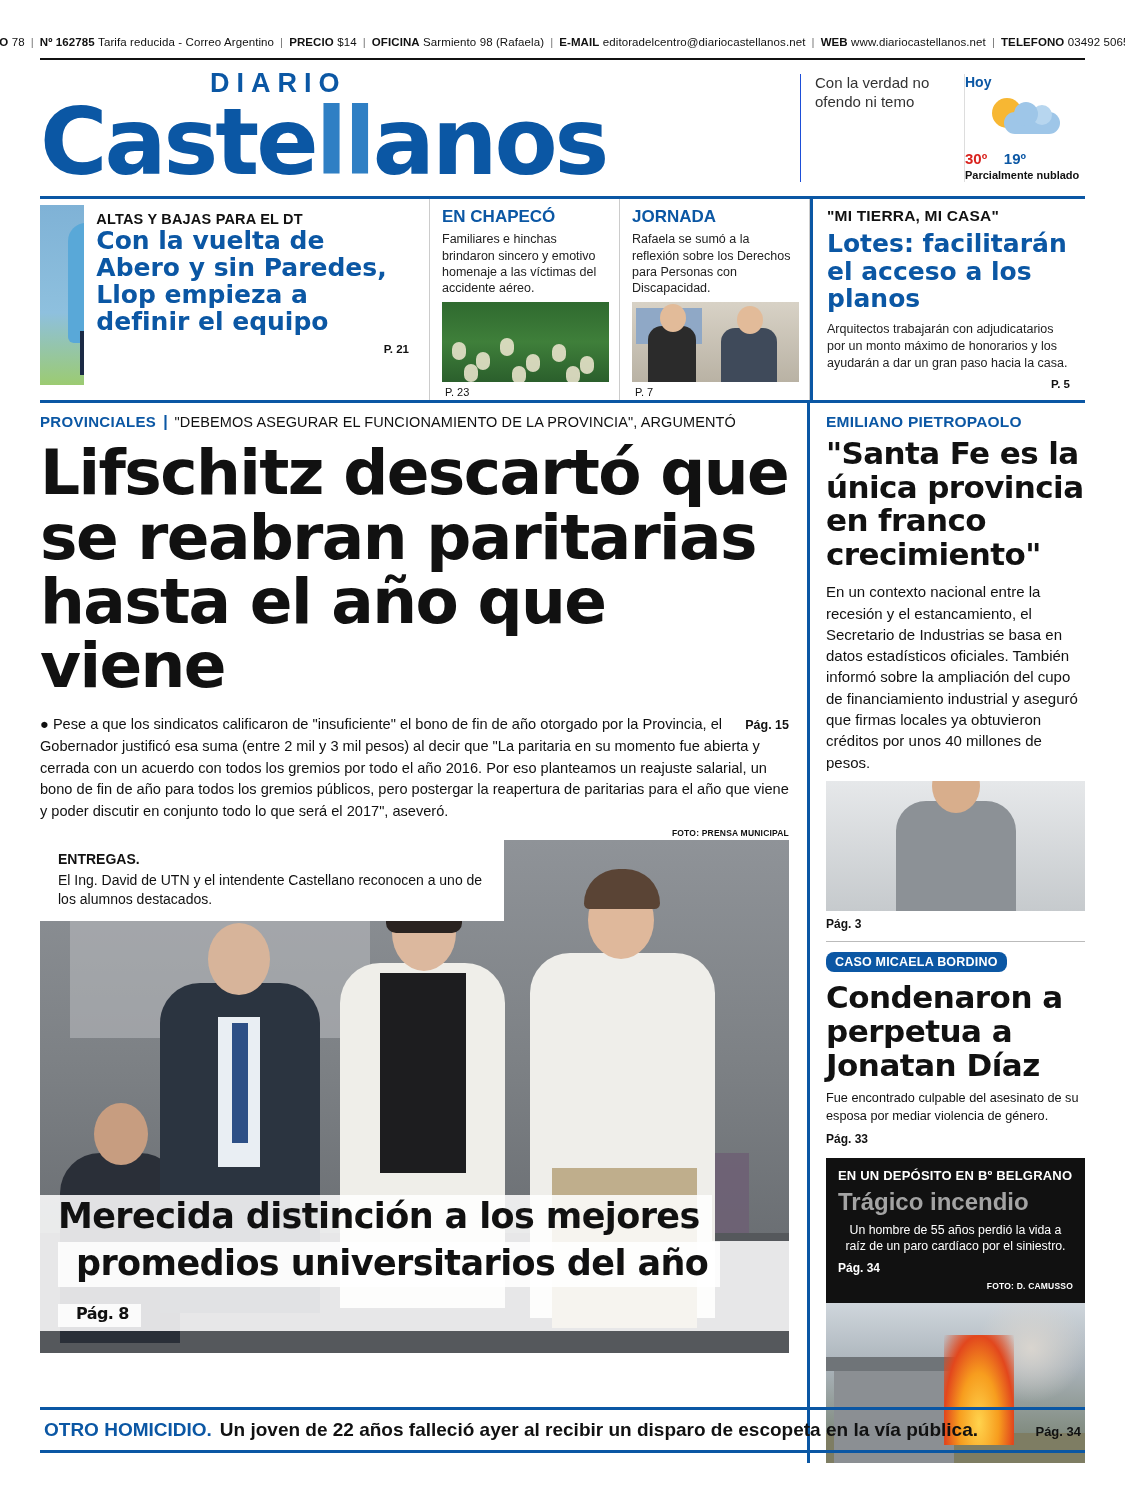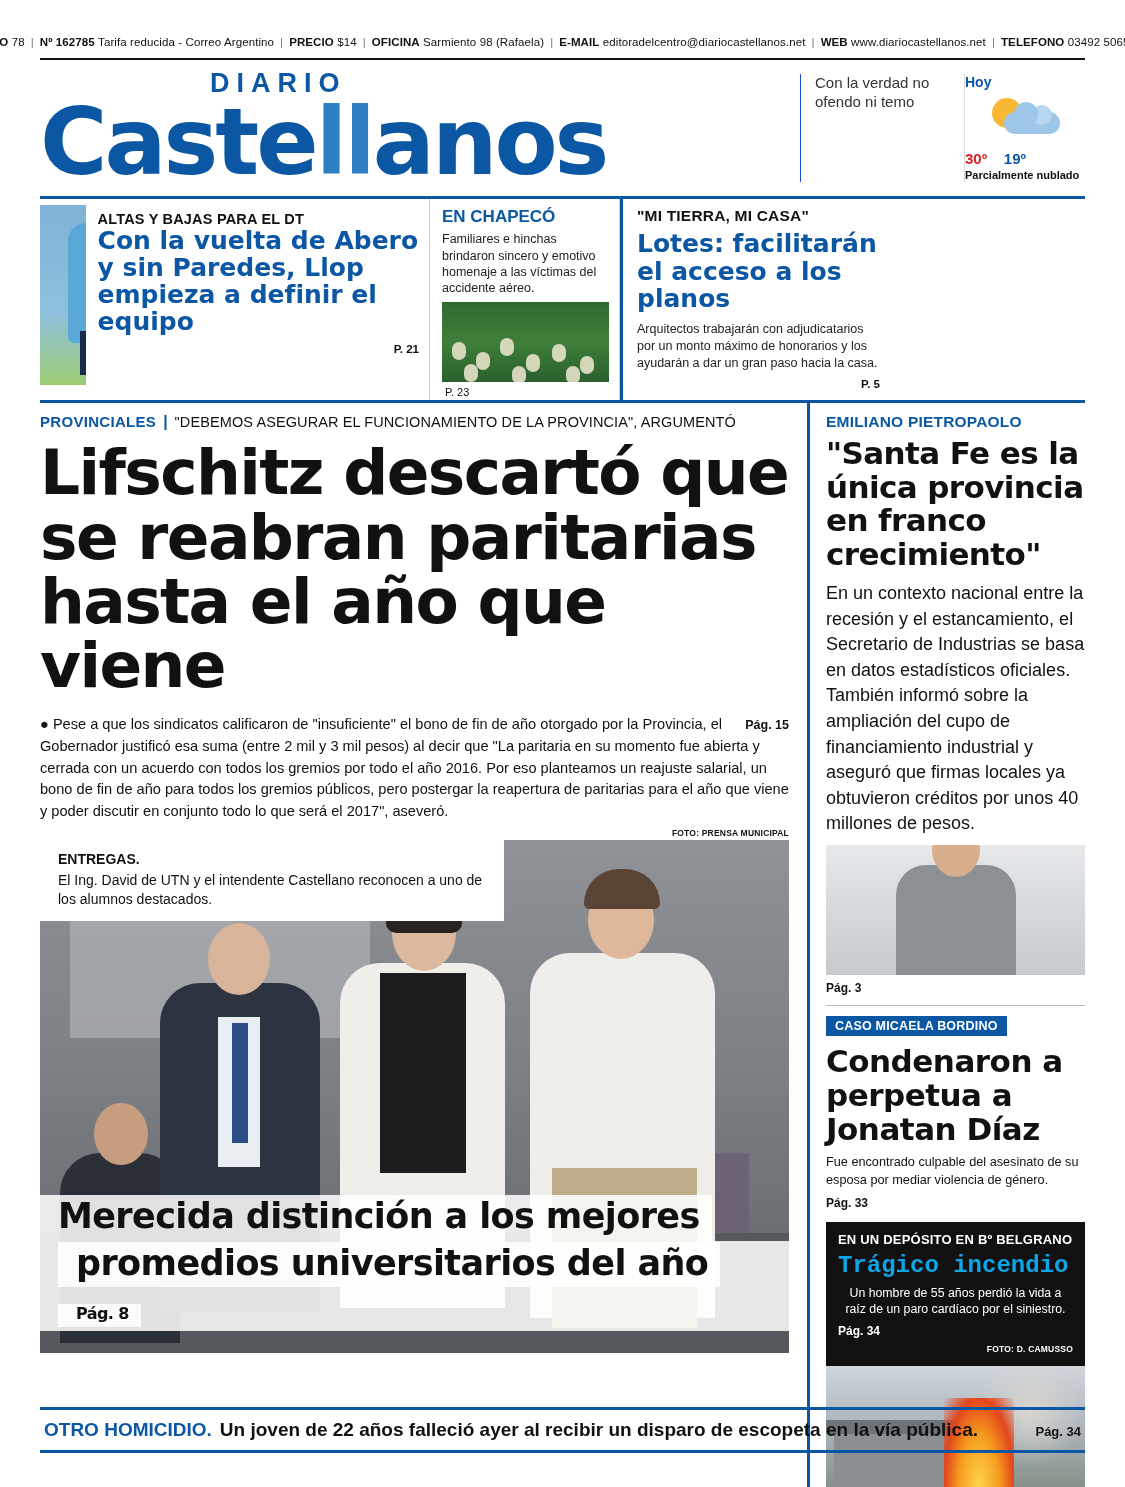--- a/index.html
+++ b/index.html
@@ -55,21 +55,21 @@
   .tmax{color:#d9231e;}
   .tmin{color:#0b57a4;}
   .wdesc{font-size:11px;font-weight:bold;color:#111;line-height:1.15;margin-top:2px;}
 
   .rule-blue{height:3px;background:#0b57a4;margin-top:10px;}
 
   
   .teasers{display:flex;border-bottom:3px solid #0b57a4;}
   .tz{border-right:1px solid #ccc;box-sizing:border-box;}
   .tz:last-child{border-right:none;}
-  .tz1{width:390px;display:flex;padding:6px 0 8px 0;}
+  .tz1{width:390px;display:flex;padding:6px 10px 8px 0;}
   .tz1 .photo{width:140px;height:180px;position:relative;overflow:hidden;background:#9fcbe8;}
   .tz1 .txt{padding:6px 10px 0 12px;}
   .kicker-bk{font-weight:bold;font-size:14.5px;color:#111;letter-spacing:.2px;}
   .t1head{font-family:"DejaVu Sans",sans-serif;color:#0b57a4;font-size:25px;font-weight:bold;line-height:1.08;}
   .pageref{font-weight:bold;font-size:11.5px;color:#111;margin-top:8px;text-align:right;}
   .tz2{width:190px;padding:8px 10px 0 12px;}
   .tz3{width:190px;padding:8px 10px 0 12px;}
   .tz-kicker{color:#0b57a4;font-weight:bold;font-size:17px;}
   .tz-txt{font-size:12.5px;line-height:1.3;color:#222;margin-top:4px;}
   .tz-photo{height:80px;margin-top:6px;position:relative;overflow:hidden;background:#4a7f3f;}
@@ -128,35 +128,35 @@
   .mp-caption span{
     display:inline-block;background:rgba(255,255,255,.86);
     font-family:"DejaVu Sans",sans-serif;font-weight:bold;font-size:35px;line-height:1.18;
     color:#111;padding:1px 12px 3px 18px;letter-spacing:-.6px;
   }
   .mp-caption .pg{font-size:16px;}
 
   
   .r-kicker{color:#0b57a4;font-weight:bold;font-size:15.5px;letter-spacing:.2px;padding-top:10px;}
   .r-head{font-family:"DejaVu Sans",sans-serif;font-weight:bold;font-size:31px;line-height:1.08;margin-top:6px;letter-spacing:-.6px;}
-  .r-body{font-size:18px;line-height:1.42;margin-top:10px;color:#111;}
+  .r-body{font-size:15px;line-height:1.42;margin-top:10px;color:#111;}
   .r-photo{height:130px;margin-top:8px;position:relative;overflow:hidden;background:#cfd3d6;}
   .r-photo .bg{position:absolute;inset:0;background:linear-gradient(180deg,#e6e8ea,#c6cacd);}
   .r-photo .man{position:absolute;left:70px;bottom:0;width:120px;height:110px;background:#8c9196;border-radius:30px 30px 0 0;}
   .r-photo .man:after{content:"";position:absolute;left:36px;top:-42px;width:48px;height:54px;border-radius:50%;background:#d8ae8c;}
   .r-photo .man:before{content:"";position:absolute;left:32px;top:-52px;width:56px;height:30px;border-radius:28px 28px 4px 4px;background:#3a2b22;}
   .r-pg{font-weight:bold;font-size:12px;margin-top:6px;}
   .hr-thin{height:1px;background:#bbb;margin:10px 0;}
-  .badge{display:inline-block;background:#0b57a4;color:#fff;font-weight:bold;font-size:12.5px;padding:3px 9px;letter-spacing:.2px;}
+  .badge{display:inline-block;background:#0b57a4;color:#fff;font-weight:bold;font-size:12.5px;padding:3px 9px;letter-spacing:.2px;border-radius:8px;}
   .r-head2{font-family:"DejaVu Sans",sans-serif;font-weight:bold;font-size:31px;line-height:1.1;margin-top:8px;letter-spacing:-.5px;}
   .r-small{font-size:12.7px;line-height:1.4;margin-top:8px;}
 
   .blackbox{background:#111;color:#fff;margin-top:12px;padding:10px 12px 12px;}
   .blackbox .bk{font-weight:bold;font-size:13px;letter-spacing:.2px;}
-  .blackbox .ttl{color:#0ea5e9;font-family:Liberation Mono, monospace;font-weight:bold;font-size:24px;margin-top:5px;}
+  .blackbox .ttl{color:#a3a3a3;font-family:Liberation Sans, sans-serif;font-weight:bold;font-size:24px;margin-top:5px;}
   .blackbox .tx{font-size:12.3px;line-height:1.35;margin-top:6px;text-align:center;}
   .blackbox .pg{font-weight:bold;font-size:12px;margin-top:6px;}
   .blackbox .cr{font-size:8.5px;font-weight:bold;text-align:right;margin-top:6px;letter-spacing:.2px;}
   .firephoto{height:160px;position:relative;overflow:hidden;background:#3a3f44;}
   .fp-sky{position:absolute;inset:0;background:linear-gradient(180deg,#cfd6dc 0%,#aab3ba 40%,#6f7a66 100%);}
   .fp-build{position:absolute;left:8px;bottom:0;width:120px;height:96px;background:#8b8f93;}
   .fp-roof{position:absolute;left:0;bottom:92px;width:140px;height:14px;background:#6f7478;}
   .fp-fire{position:absolute;left:118px;bottom:18px;width:70px;height:110px;background:radial-gradient(ellipse at 50% 80%,#ffd34d 0%,#f79d1e 40%,#e2471d 70%,rgba(226,71,29,0) 100%);}
   .fp-smoke{position:absolute;left:150px;bottom:60px;width:110px;height:110px;background:radial-gradient(ellipse,#d9d5cf 0%,rgba(217,213,207,0) 70%);}
   .fp-ground{position:absolute;left:0;bottom:0;width:100%;height:30px;background:#7e7d63;}
@@ -260,20 +260,32 @@
           <div class="d" style="left:110px;top:42px"></div>
             <div class="d" style="left:138px;top:54px"></div>
           <div class="d" style="left:22px;top:62px"></div>
             <div class="d" style="left:70px;top:64px"></div>
           <div class="d" style="left:124px;top:64px"></div>
         </div>
       </div>
       <div class="tz-pageref">P. 23</div>
     </div>
 
+    <div class="tz tz3">
+      <div class="tz-kicker">JORNADA</div>
+      <div class="tz-txt">Rafaela se sumó a la reflexión sobre los Derechos para Personas con Discapacidad.</div>
+      <div class="tz-photo">
+        <div class="interview">
+            <div class="scr"></div>
+            <div class="w"></div>
+            <div class="m"></div>
+          </div>
+      </div>
+      <div class="tz-pageref">P. 7</div>
+    </div>
 
     <div class="tz tz4">
       <div class="ttl">"MI TIERRA, MI CASA"</div>
       <div class="big">Lotes: facilitarán el acceso a los planos</div>
       <div class="body">Arquitectos trabajarán con adjudicatarios por un monto máximo de honorarios y los ayudarán a dar un gran paso hacia la casa.</div>
       <div class="pr">P. 5</div>
     </div>
   </div>
 
   <div class="body-wrap">

